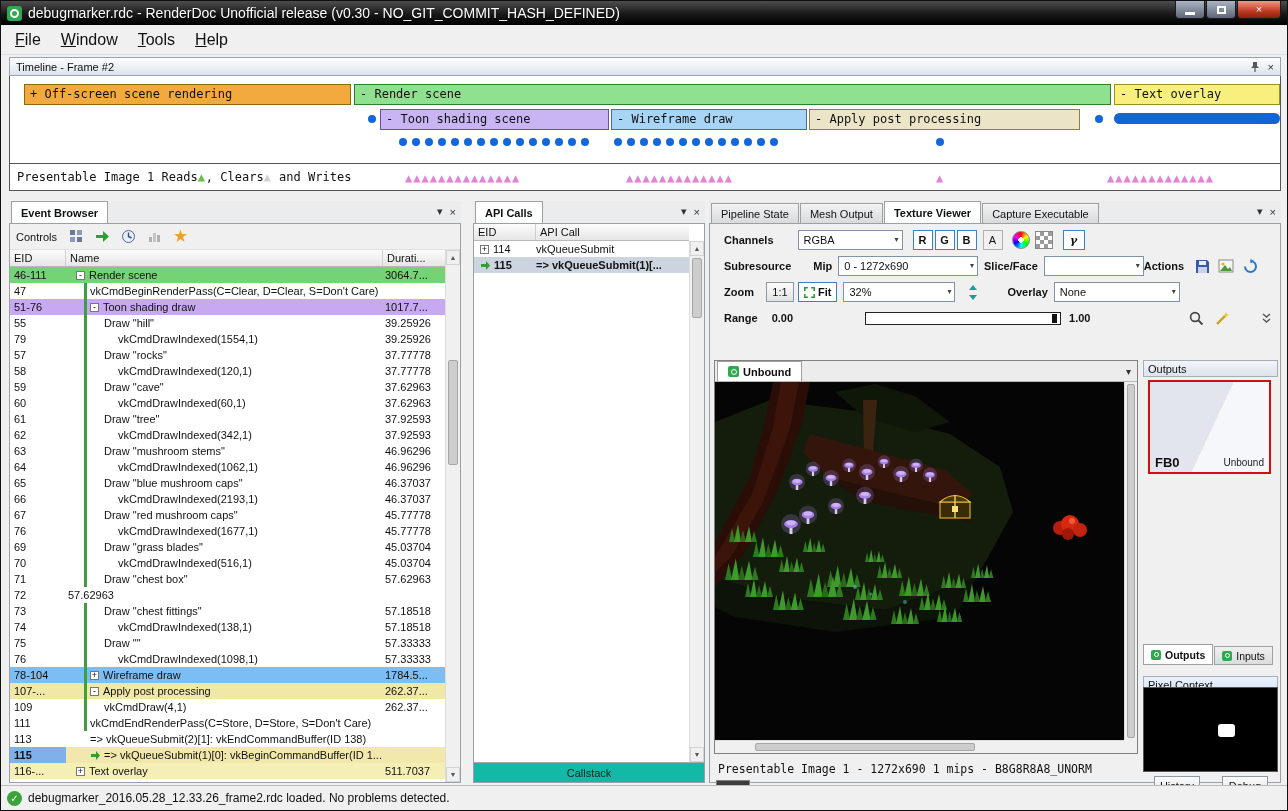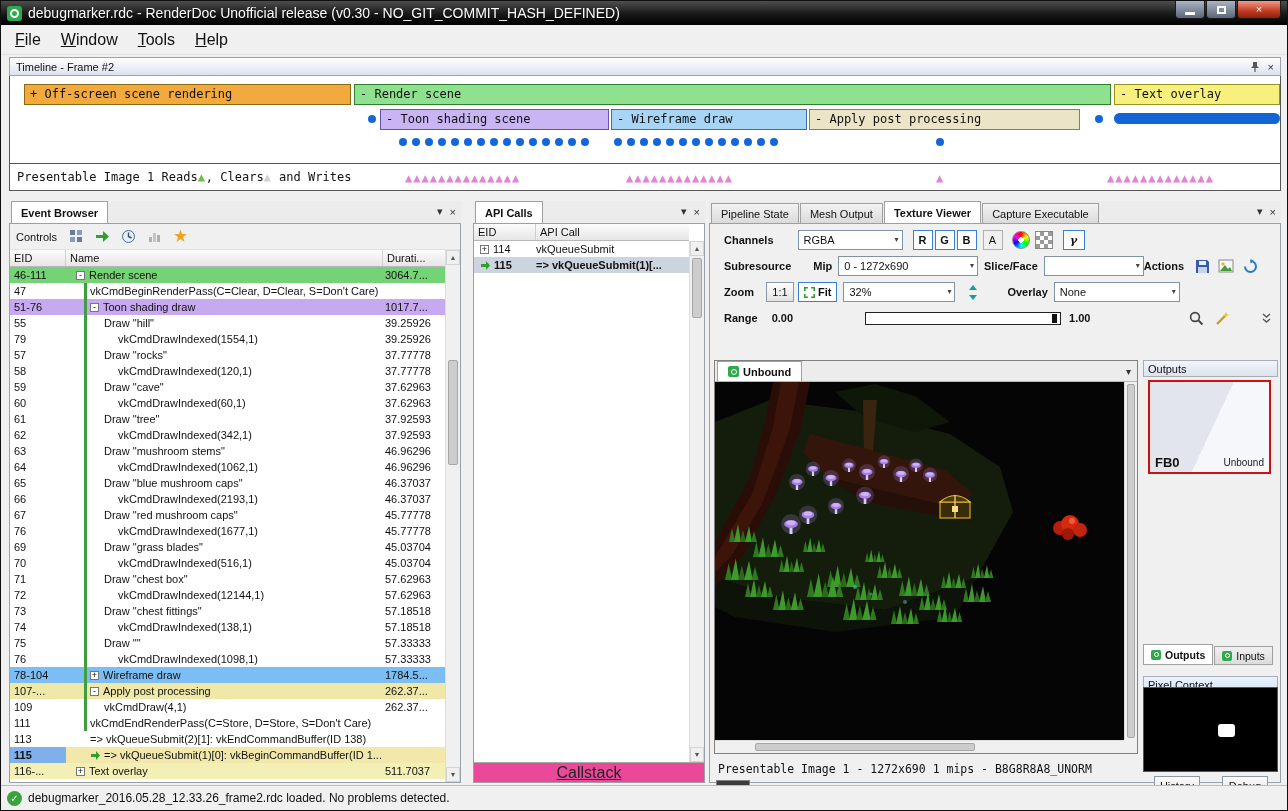--- a/index.html
+++ b/index.html
@@ -61,21 +61,21 @@
   .c-dur{width:62px;flex:none;display:flex;align-items:center;padding-left:2px;overflow:hidden;}
   .exp{width:9px;height:9px;flex:none;border:1px solid #777;background:#fff;font-size:9px;line-height:7px;text-align:center;margin-right:4px;display:inline-block;}
   .strip{position:absolute;left:18px;top:0;bottom:0;width:3px;background:#3f9f3f;}
   .arrow-ic{display:inline-flex;margin-right:3px;}
 
   
   #api{left:472px;width:232px;}
   #api .thead{top:0;}
   #api .rows{top:17px;bottom:20px;}
   #api .c-eid{width:62px;}
-  .callstack{position:absolute;left:0;right:0;bottom:0;height:20px;border-top:1px solid #aaa;background:#ec4899;display:flex;align-items:center;justify-content:center;font-size:16px;color:#222;text-decoration:underline;}
+  .callstack{position:absolute;left:0;right:0;bottom:0;height:20px;border-top:1px solid #aaa;background:#14b8a6;display:flex;align-items:center;justify-content:center;font-size:11px;color:#222;}
   .bold{font-weight:bold;}
   .selrow{background:#ccd4e0;}
 
   
   .sb-v{position:absolute;right:0;width:15px;background:#f0f0f0;border-left:1px solid #dcdcdc;}
   .sb-h{position:absolute;bottom:0;height:13px;background:#f0f0f0;border-top:1px solid #dcdcdc;}
   .sb-btn{position:absolute;width:100%;height:15px;display:flex;align-items:center;justify-content:center;font-size:7px;color:#555;background:#f0f0f0;border:1px solid #d4d4d4;}
   .sb-thumb{position:absolute;left:2px;right:2px;background:#cdcdcd;border:1px solid #a6a6a6;border-radius:2px;}
   .sb-hthumb{position:absolute;top:2px;bottom:2px;background:#cdcdcd;border:1px solid #a6a6a6;border-radius:2px;}
 
@@ -416,24 +416,20 @@
           <div class="erow">
             <div class="c-eid">71</div>
             <div class="c-name" style="padding-left: 38px;">
               <span class="strip"></span>
               <span>Draw "chest box"</span>
             </div>
             <div class="c-dur">57.62963</div>
           </div>
           <div class="erow">
             <div class="c-eid">72</div>
-            <div class="c-name" style="padding-left: 52px;">
-              <span class="strip"></span>
-              <span>vkCmdDrawIndexed(12144,1)</span>
-            </div>
             <div class="c-dur">57.62963</div>
           </div>
           <div class="erow">
             <div class="c-eid">73</div>
             <div class="c-name" style="padding-left: 38px;">
               <span class="strip"></span>
               <span>Draw "chest fittings"</span>
             </div>
             <div class="c-dur">57.18518</div>
           </div>

